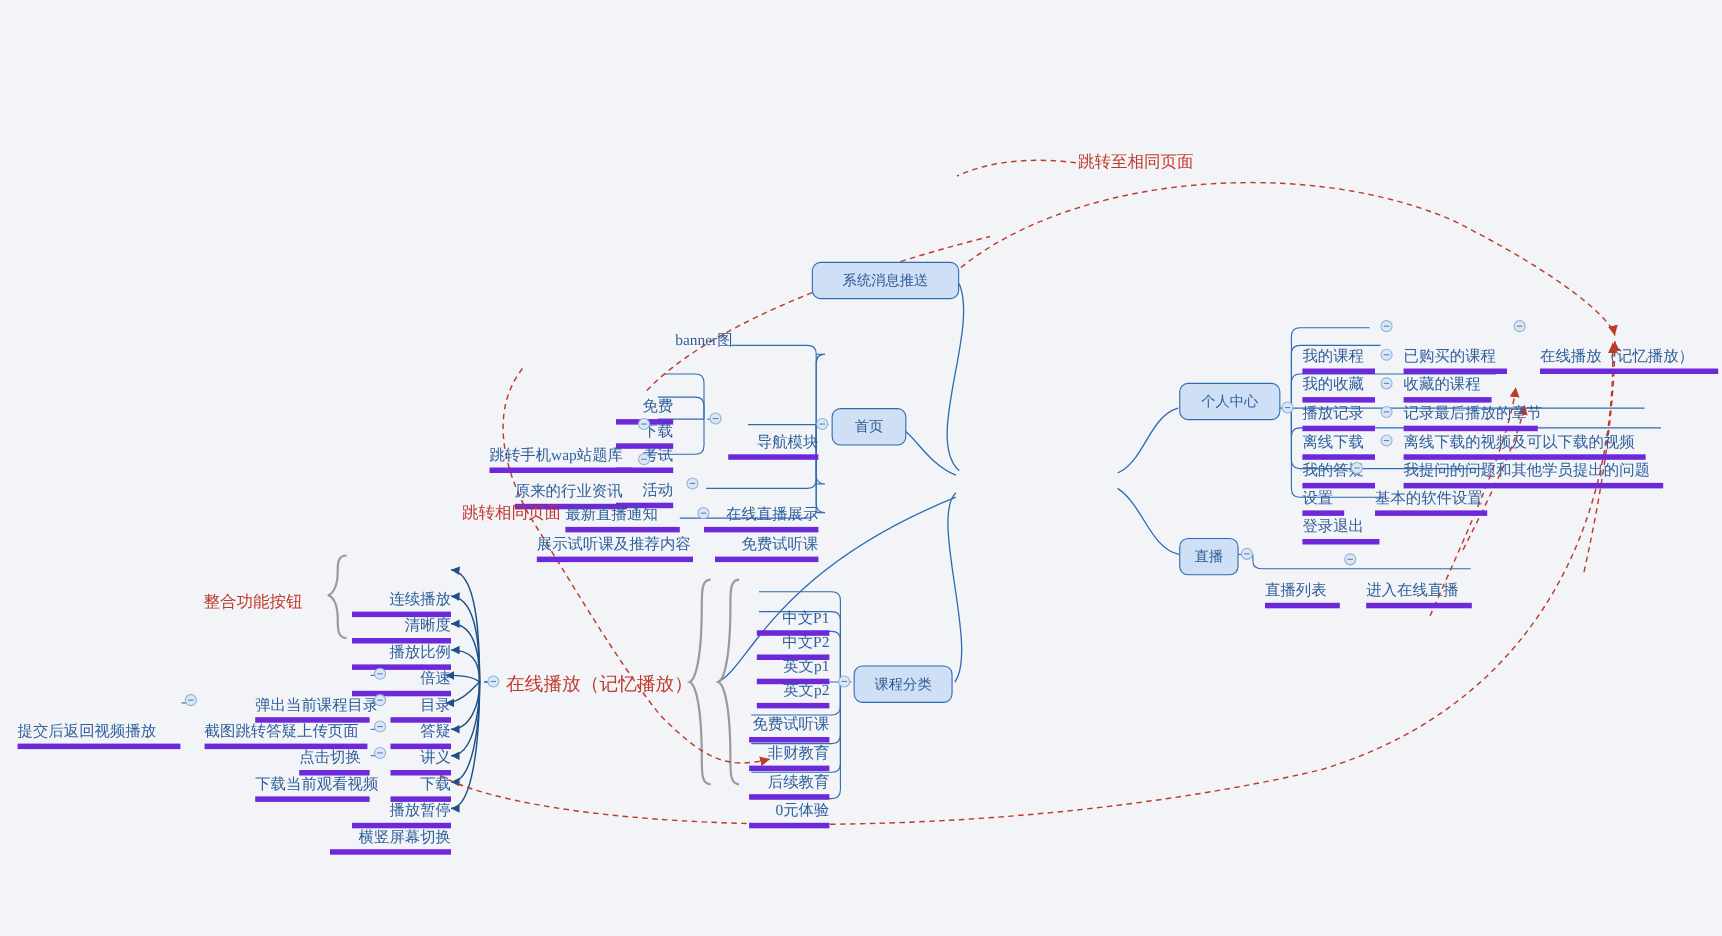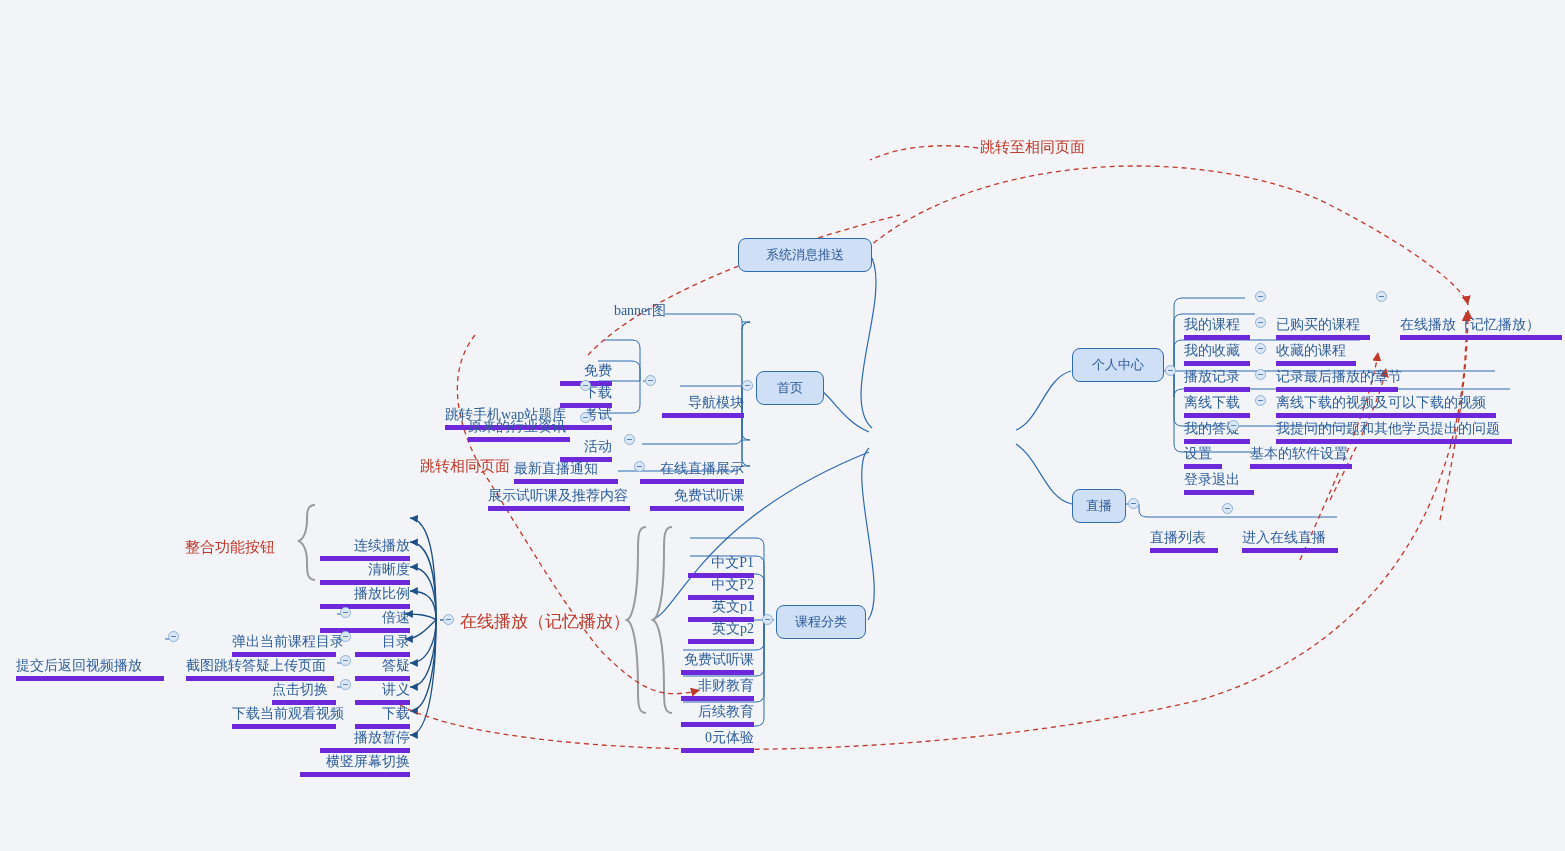--- a/index.html
+++ b/index.html
@@ -215,21 +215,21 @@
   </div>
   <div class="toggle" style="left:580px;top:380px;"></div>
   <div class="node leaf right underline" style="left:445px;top:372px;width:130px;height:22px;">
     <span>跳转手机wap站题库</span>
   </div>
 
   <div class="node leaf left underline" style="left:560px;top:404px;width:52px;height:22px;">
     <span>活动</span>
   </div>
   <div class="toggle" style="left:580px;top:412px;"></div>
-  <div class="node leaf right underline" style="left:468px;top:384px;width:102px;height:22px;">
+  <div class="node leaf right underline" style="left:468px;top:405px;width:102px;height:22px;">
     <span>原来的行业资讯</span>
   </div>
 
   <div class="node leaf left underline" style="left:640px;top:426px;width:104px;height:22px;">
     <span>在线直播展示</span>
   </div>
   <div class="toggle" style="left:624px;top:434px;"></div>
   <div class="node leaf right underline" style="left:514px;top:426px;width:104px;height:22px;">
     <span>最新直播通知</span>
   </div>

